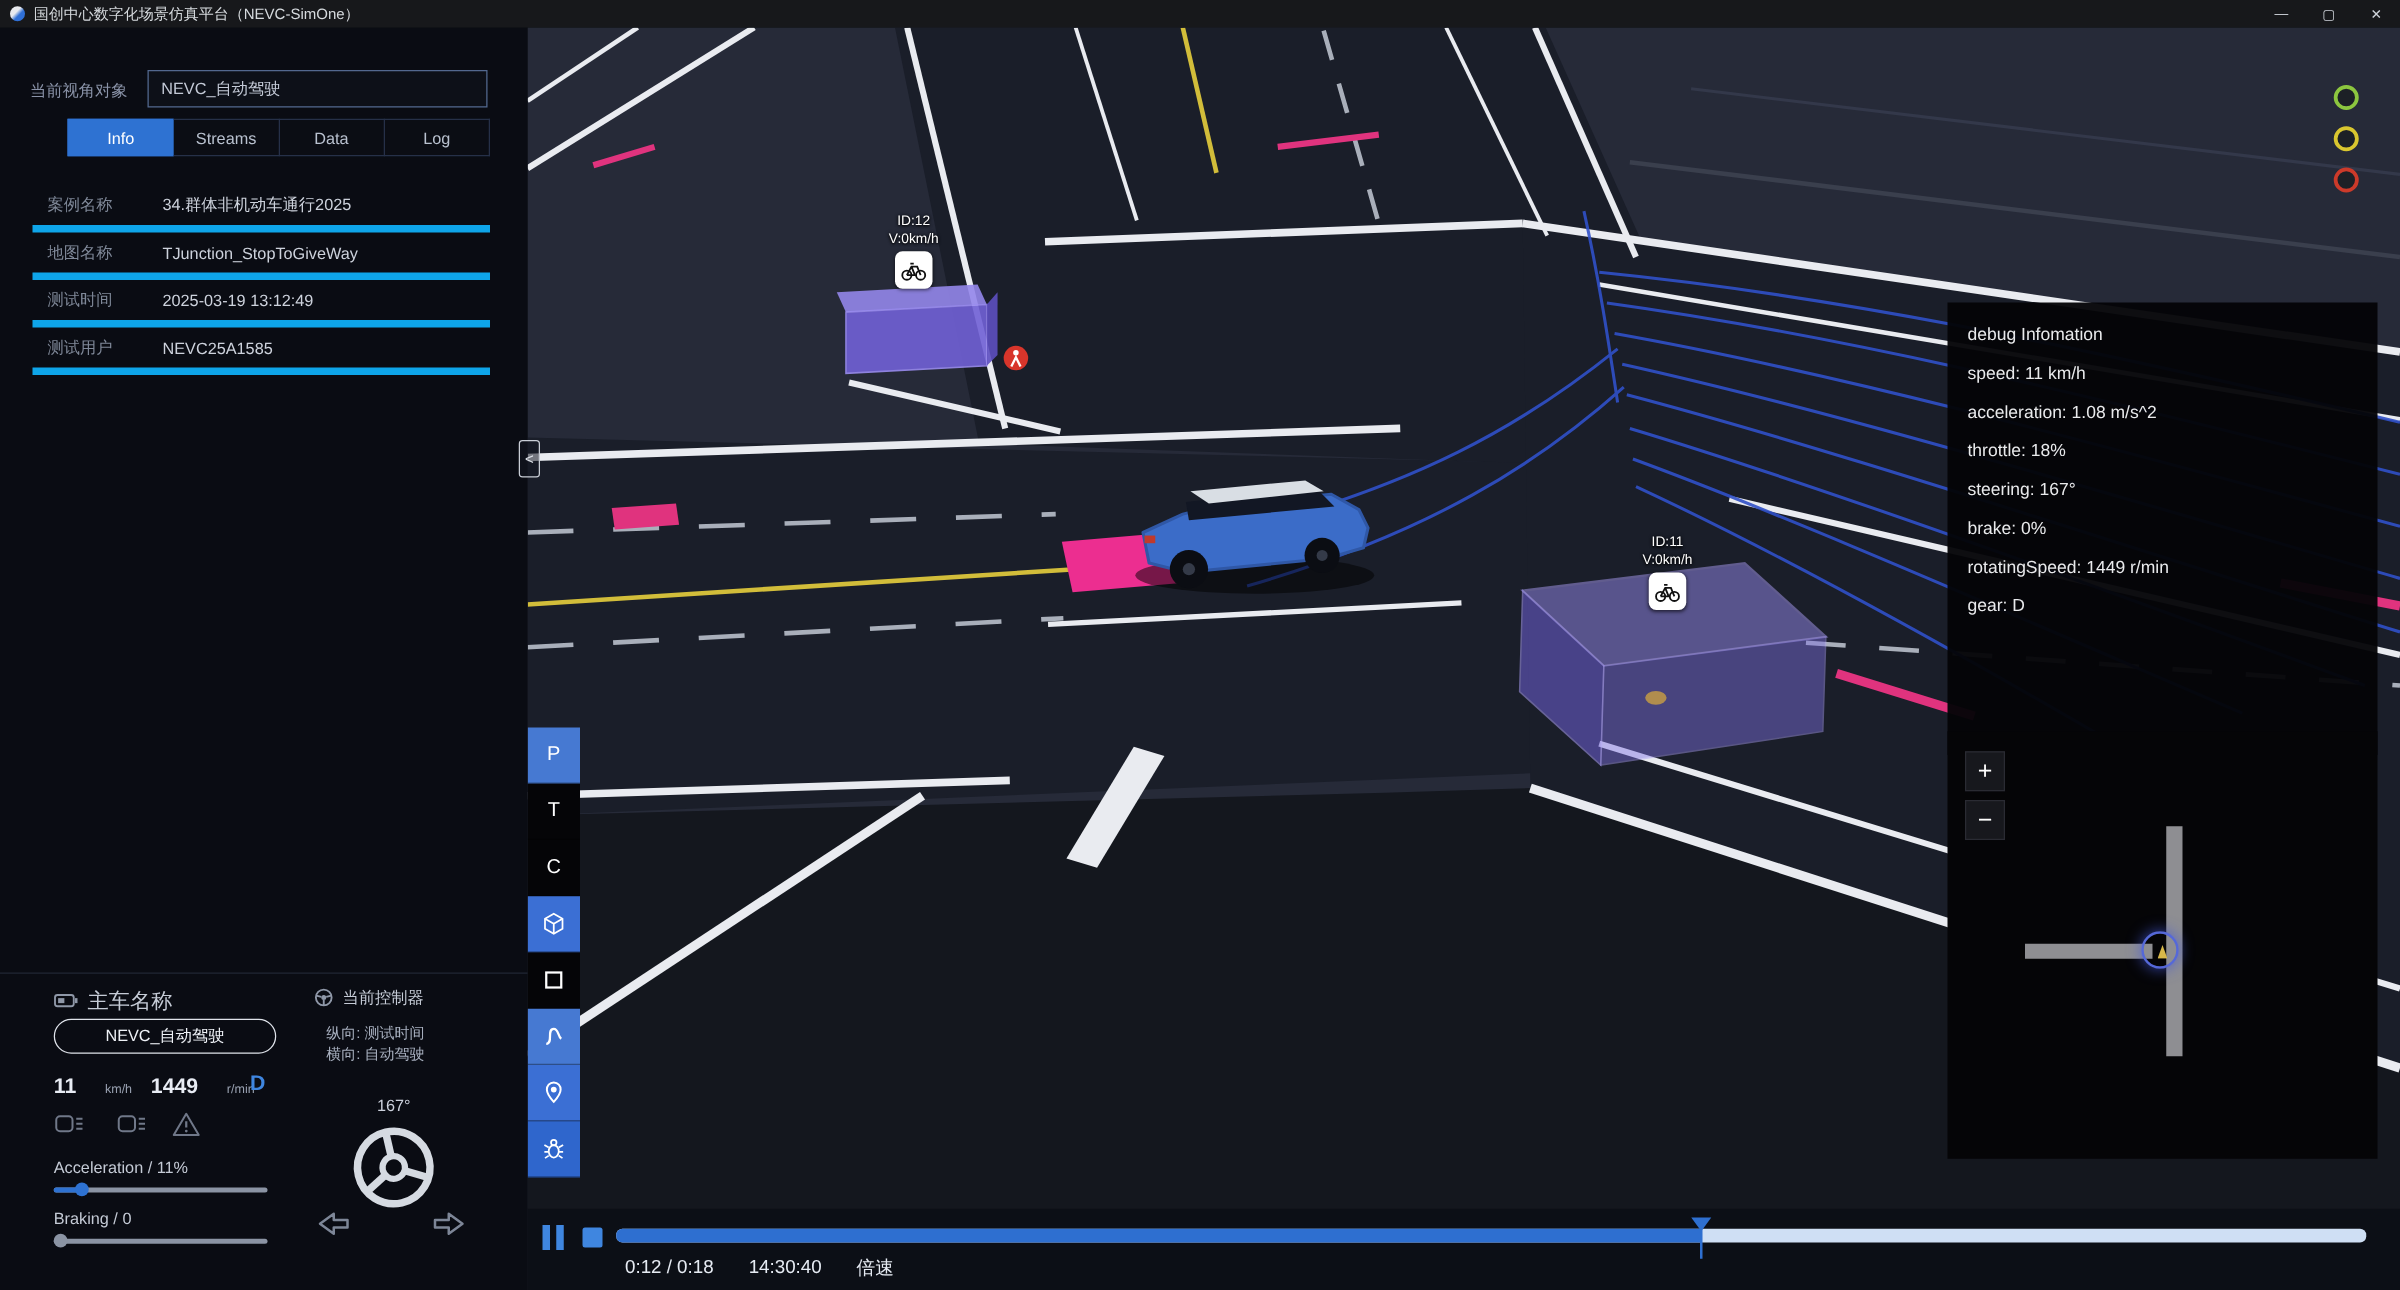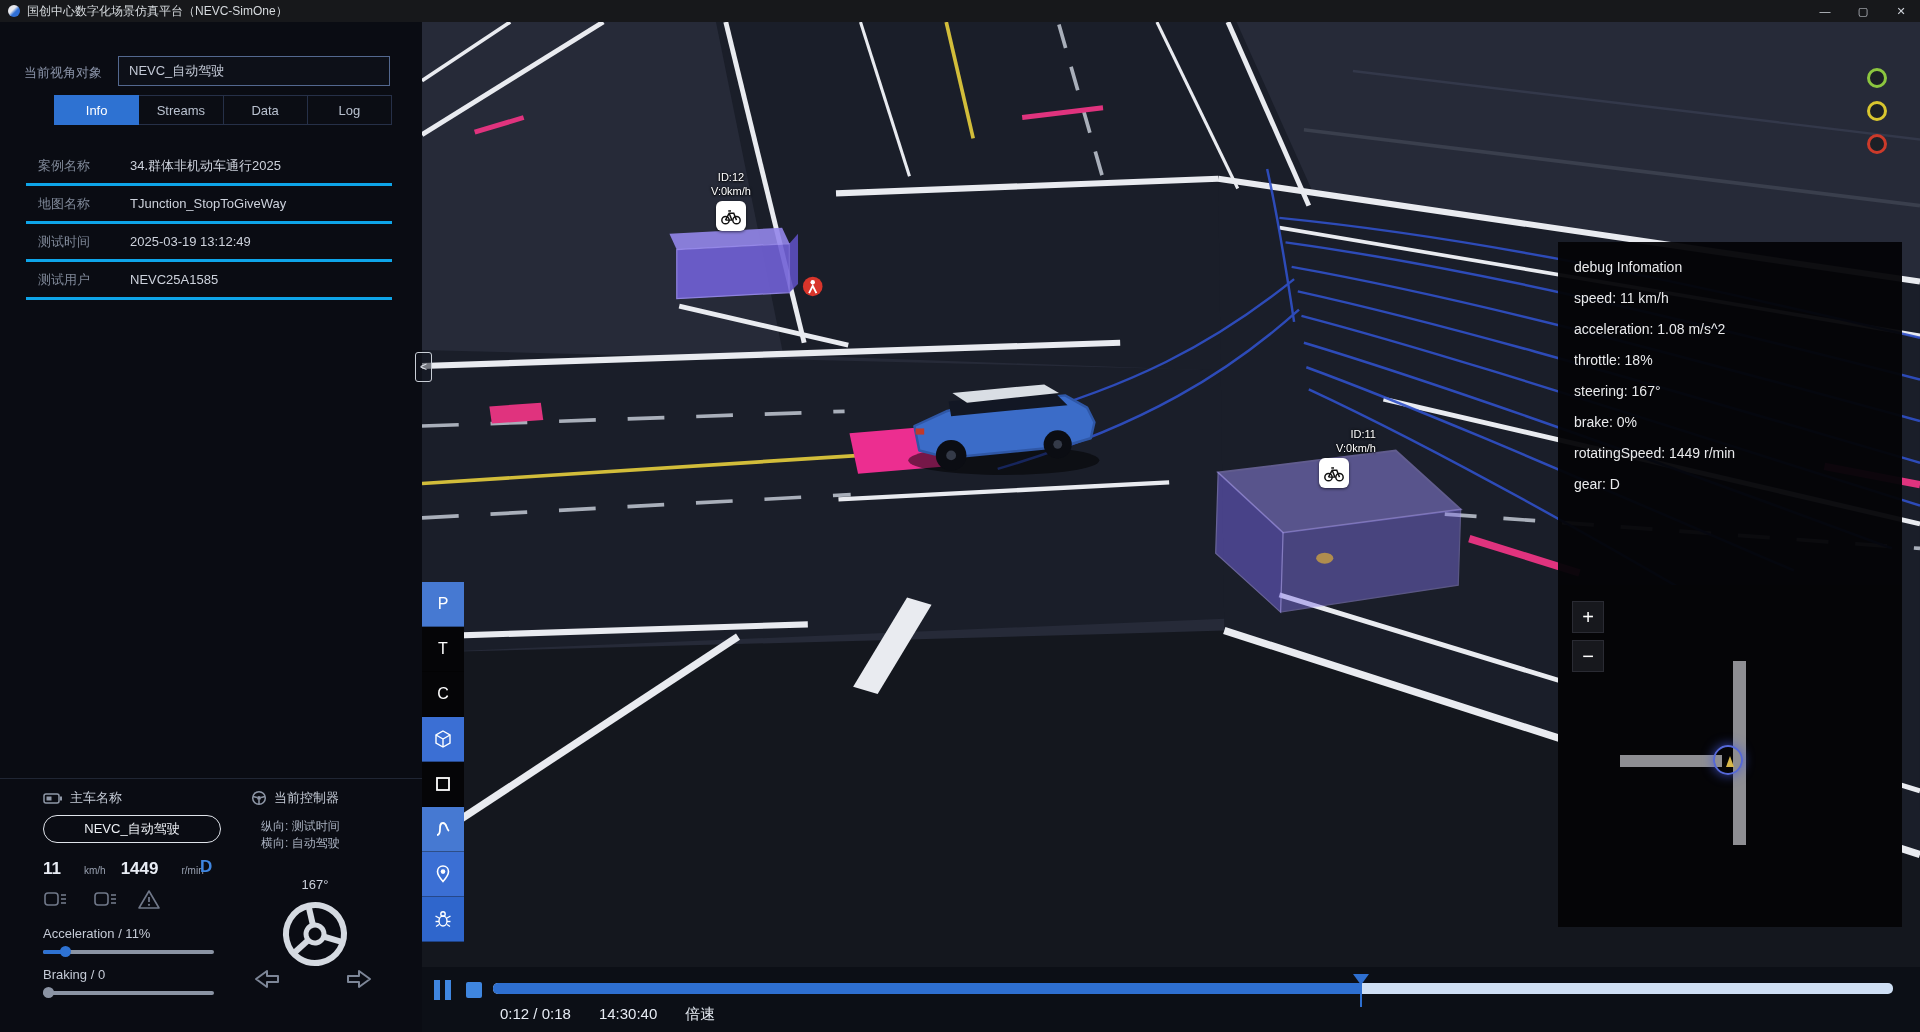--- a/index.html
+++ b/index.html
@@ -16,28 +16,28 @@
 
   
   .left-panel{position:absolute;left:0;top:22px;width:422px;height:1010px;background:#0a0c13;z-index:20;}
   .vt-label{position:absolute;left:24px;top:42px;font-size:13px;color:#8a93a8;}
   .vt-input{position:absolute;left:118px;top:34px;width:272px;height:30px;background:#0d1018;border:1px solid #53688f;color:#c3c9d6;font-size:13px;padding:0 10px;outline:none;}
   .tabs{position:absolute;left:26px;top:73px;width:366px;height:30px;display:flex;padding-left:28px;}
   .tab{flex:1;display:flex;align-items:center;justify-content:center;font-size:13px;color:#b9c1cf;background:#0b0d14;border:1px solid #263048;border-left:none;cursor:pointer;}
   .tab:first-child{border-left:1px solid #263048;}
   .tab.active{background:#2e72d2;color:#ffffff;border-color:#2e72d2;}
   .info-table{position:absolute;left:26px;top:126px;width:366px;}
-  .info-row{display:flex;height:38px;align-items:center;border-bottom:3px solid #0ea5e9;}
+  .info-row{display:flex;height:38px;align-items:center;border-bottom:6px solid #0ea5e9;}
   .info-label{width:104px;padding-left:12px;font-size:13px;color:#7f8898;}
   .info-value{font-size:13px;color:#cdd2dc;}
 
   
   .vehicle-panel{position:absolute;left:0;top:756px;width:422px;height:254px;border-top:1px solid #202634;}
   .vp-row1{position:absolute;left:43px;top:10px;display:flex;align-items:center;gap:7px;}
-  .vp-row1 span{font-size:13px;color:#c5cbd6;}
+  .vp-row1 span{font-size:17px;color:#c5cbd6;}
   .name-pill{position:absolute;left:43px;top:36px;width:178px;height:28px;border:1px solid #dfe3ea;border-radius:14px;display:flex;align-items:center;justify-content:center;font-size:13px;color:#eef1f6;cursor:pointer;}
   .speed-row{position:absolute;left:43px;top:80px;display:flex;align-items:baseline;gap:5px;}
   .big-num{font-size:17px;color:#e8ecf4;font-weight:bold;}
   .small-unit{font-size:10px;color:#98a0b0;padding-left:18px;}
   .gear{position:absolute;left:200px;top:78px;font-size:17px;font-weight:bold;color:#3f86e0;}
   .ind-row{position:absolute;top:110px;height:22px;}
   .accel-label{position:absolute;left:43px;top:147px;font-size:13px;color:#c5cbd6;}
   .brake-label{position:absolute;left:43px;top:188px;font-size:13px;color:#c5cbd6;}
   .slider{position:absolute;left:43px;width:171px;height:4px;border-radius:2px;background:#8b94a4;}
   .slider .fill{position:absolute;left:0;top:0;height:4px;border-radius:2px;background:#2e72d2;}
@@ -332,21 +332,21 @@
       <div class="t">V:0km/h</div>
       <div class="agent-badge">
         <svg width="22" height="22" viewBox="0 0 24 24" fill="none" stroke="#111111" stroke-width="1.6">
           <circle cx="6" cy="16.5" r="4"></circle>
             <circle cx="18" cy="16.5" r="4"></circle>
           <path d="M6,16.5 L10,9 H15 L18,16.5 M10,9 L13,16.5 H6"></path>
           <line x1="9" y1="6.5" x2="12" y2="6.5"></line>
         </svg>
       </div>
     </div>
-    <div class="agent-label" style="left:870px;top:405px;text-align:right;">
+    <div class="agent-label" style="left:870px;top:405px;">
       <div class="t">ID:11</div>
       <div class="t">V:0km/h</div>
       <div class="agent-badge">
         <svg width="22" height="22" viewBox="0 0 24 24" fill="none" stroke="#111111" stroke-width="1.6">
           <circle cx="6" cy="16.5" r="4"></circle>
             <circle cx="18" cy="16.5" r="4"></circle>
           <path d="M6,16.5 L10,9 H15 L18,16.5 M10,9 L13,16.5 H6"></path>
           <line x1="9" y1="6.5" x2="12" y2="6.5"></line>
         </svg>
       </div>

